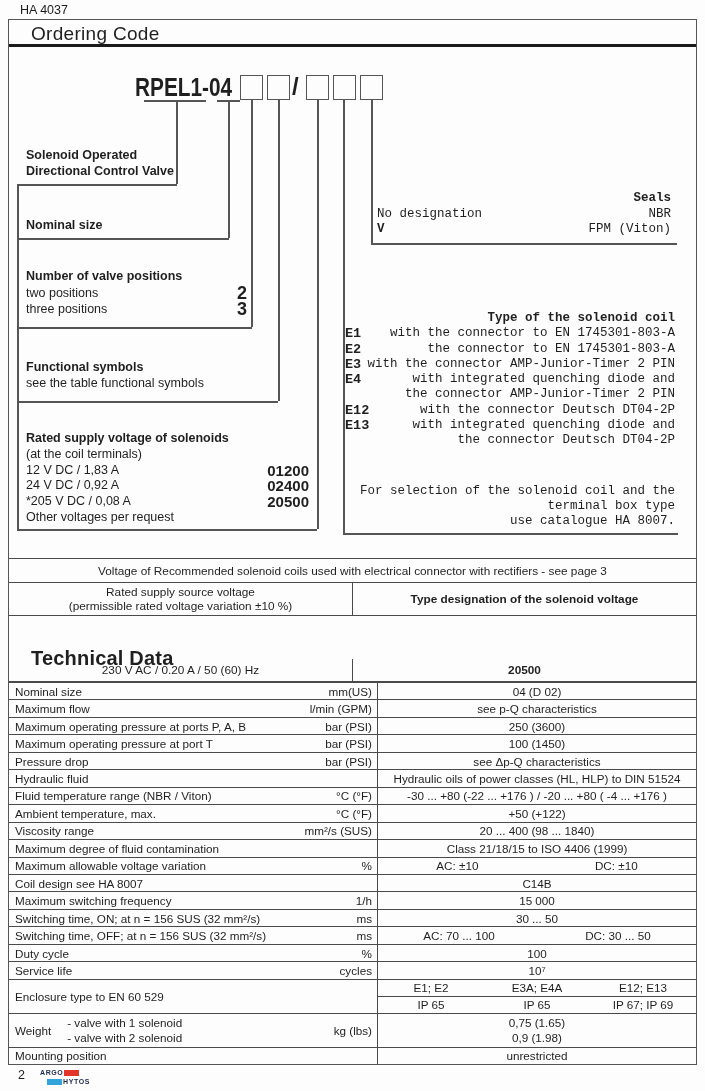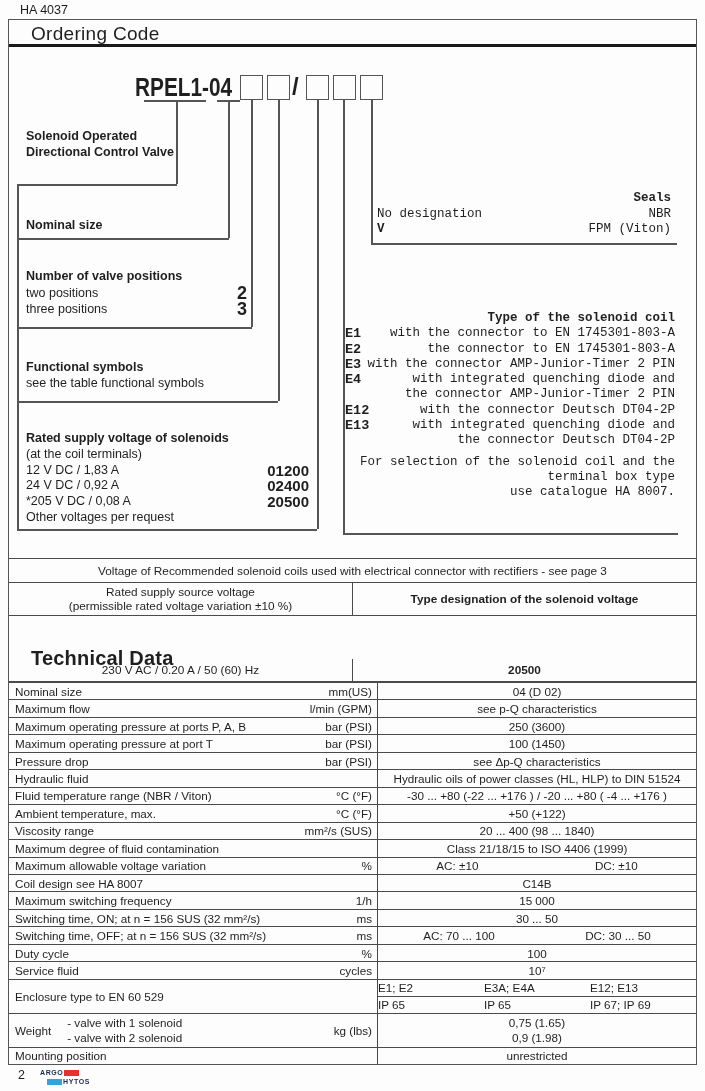--- a/index.html
+++ b/index.html
@@ -28,21 +28,21 @@
   .itemrow { display:flex; justify-content:space-between; align-items:center; }
   .big-code { font-weight:bold; font-size:18px; }
   .mid-code { font-weight:bold; font-size:15px; }
 
   .rgrp { position:absolute; font-size:12.5px; text-align:right;font-family:Liberation Mono, monospace; }
   .rgrp .ttl { font-weight:bold; }
   .seals-grp { line-height:15.5px; }
   .coil-grp { line-height:15.3px; }
   .coil-line { position:relative; }
   .coil-code { position:absolute; left:0; top:0; font-weight:bold; font-size:13.5px; text-align:left; }
-  .coil-note { margin-top:6px; }
+  .coil-note { margin-top:35px; }
 
   
   .vtable { position:absolute; left:0; right:0; top:538px; border-top:1.5px solid #4a4a4a; font-size:11.8px; }
   .vt-caption { height:24px; border-bottom:1px solid #4a4a4a; display:flex; align-items:center; justify-content:center; }
   .vt-row { display:flex; border-bottom:1px solid #4a4a4a; }
   .vt-cell-l { width:344px; border-right:1px solid #4a4a4a; display:flex; flex-direction:column; justify-content:center; text-align:center; }
   .vt-cell-r { flex:1; display:flex; align-items:center; justify-content:center; text-align:right;font-weight:bold; }
   .vt-head { height:33px; } .vt-data { height:23px;margin-top:43px; }
   .vt-head .vt-cell-l span { display:block; line-height:14.5px; }
 
@@ -54,21 +54,21 @@
   .trow { flex:1; border-bottom:1px solid #4a4a4a; display:flex; min-height:0; }
   .trow.x2 { flex:2; }
   .trow:last-child { border-bottom:none; }
   .tlabel { width:369px; border-right:1px solid #4a4a4a; display:flex; align-items:center; padding:0 5px 0 6px; }
   .tlabel .unit { margin-left:auto; padding-left:4px; white-space:nowrap; }
   .tvalue { flex:1; display:flex; align-items:center; justify-content:center; text-align:center; }
   .tvalue.split { justify-content:space-around; }
   .tvalue.enc { flex-direction:column; align-items:stretch; }
   .enc-row { flex:1; display:flex; align-items:center; }
   .enc-row.first { border-bottom:1px solid #4a4a4a; }
-  .enc-cell { flex:1; text-align:left; }
+  .enc-cell { flex:1; text-align:center; }
   .wsubs { margin-left:16px; line-height:15px; }
   .wvals { line-height:15px; }
 
   
   .page-num { position:absolute; left:18px; top:1068px; font-size:12.5px; }
   .logo { position:absolute; left:40px; top:1069px; }
   .logo-row { display:flex; align-items:center; height:8px; }
   .logo-row.r2 { margin-left:7px; margin-top:1px; }
   .logo-txt { font-size:7px; font-weight:bold; letter-spacing:0.6px; color:#1d2b4a; line-height:8px; }
   .logo-red { width:15px; height:6.5px; background:#e2342b; margin-left:1px; }
@@ -106,21 +106,21 @@
 
     <div class="hline" style="left:8px;top:164px;width:160px"></div>
     <div class="hline" style="left:8px;top:218px;width:212px"></div>
     <div class="hline" style="left:8px;top:307px;width:235px"></div>
     <div class="hline" style="left:8px;top:381px;width:261px"></div>
     <div class="hline" style="left:8px;top:509px;width:300px"></div>
 
     <div class="hline" style="left:362px;top:223px;width:306px"></div>
     <div class="hline" style="left:334px;top:513px;width:335px"></div>
 
-    <div class="grp" style="left:17px;top:108px">
+    <div class="grp" style="left:17px;top:127px">
       <div class="ttl">Solenoid Operated</div>
       <div class="ttl">Directional Control Valve</div>
     </div>
 
     <div class="grp" style="left:17px;top:197px">
       <div class="ttl">Nominal size</div>
     </div>
 
     <div class="grp" style="left:17px;top:248px;width:221px;line-height:16.5px">
       <div class="ttl">Number of valve positions</div>
@@ -340,21 +340,21 @@
       </div>
       <div class="trow">
         <div class="tlabel">
             <span>Duty cycle</span>
             <span class="unit">%</span>
           </div>
         <div class="tvalue">100</div>
       </div>
       <div class="trow">
         <div class="tlabel">
-            <span>Service fluid</span>
+            <span>Service life</span>
             <span class="unit">cycles</span>
           </div>
         <div class="tvalue">10⁷</div>
       </div>
       <div class="trow x2">
         <div class="tlabel">
             <span>Enclosure type to EN 60 529</span>
           </div>
         <div class="tvalue enc">
           <div class="enc-row first">

